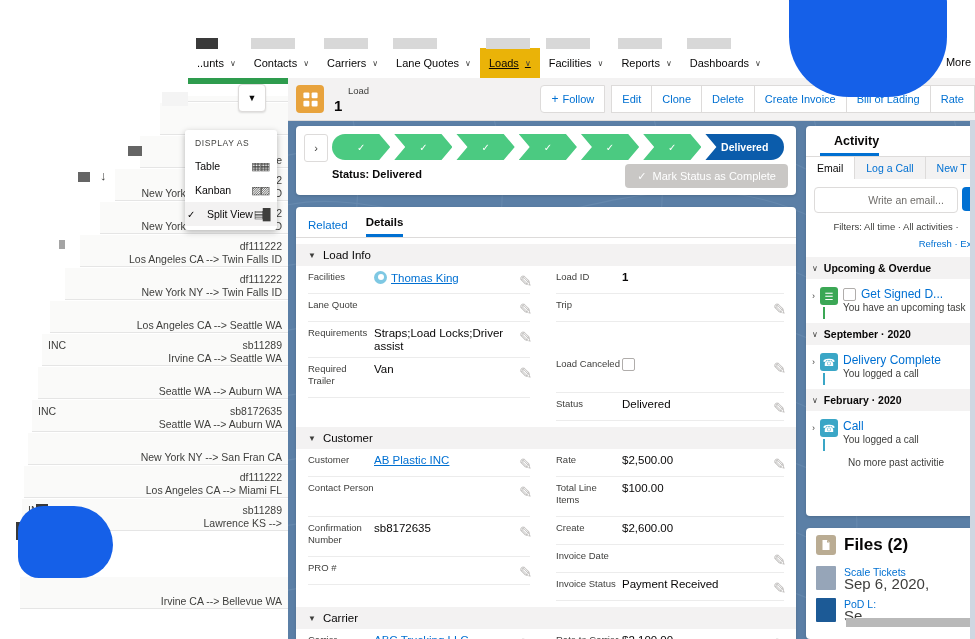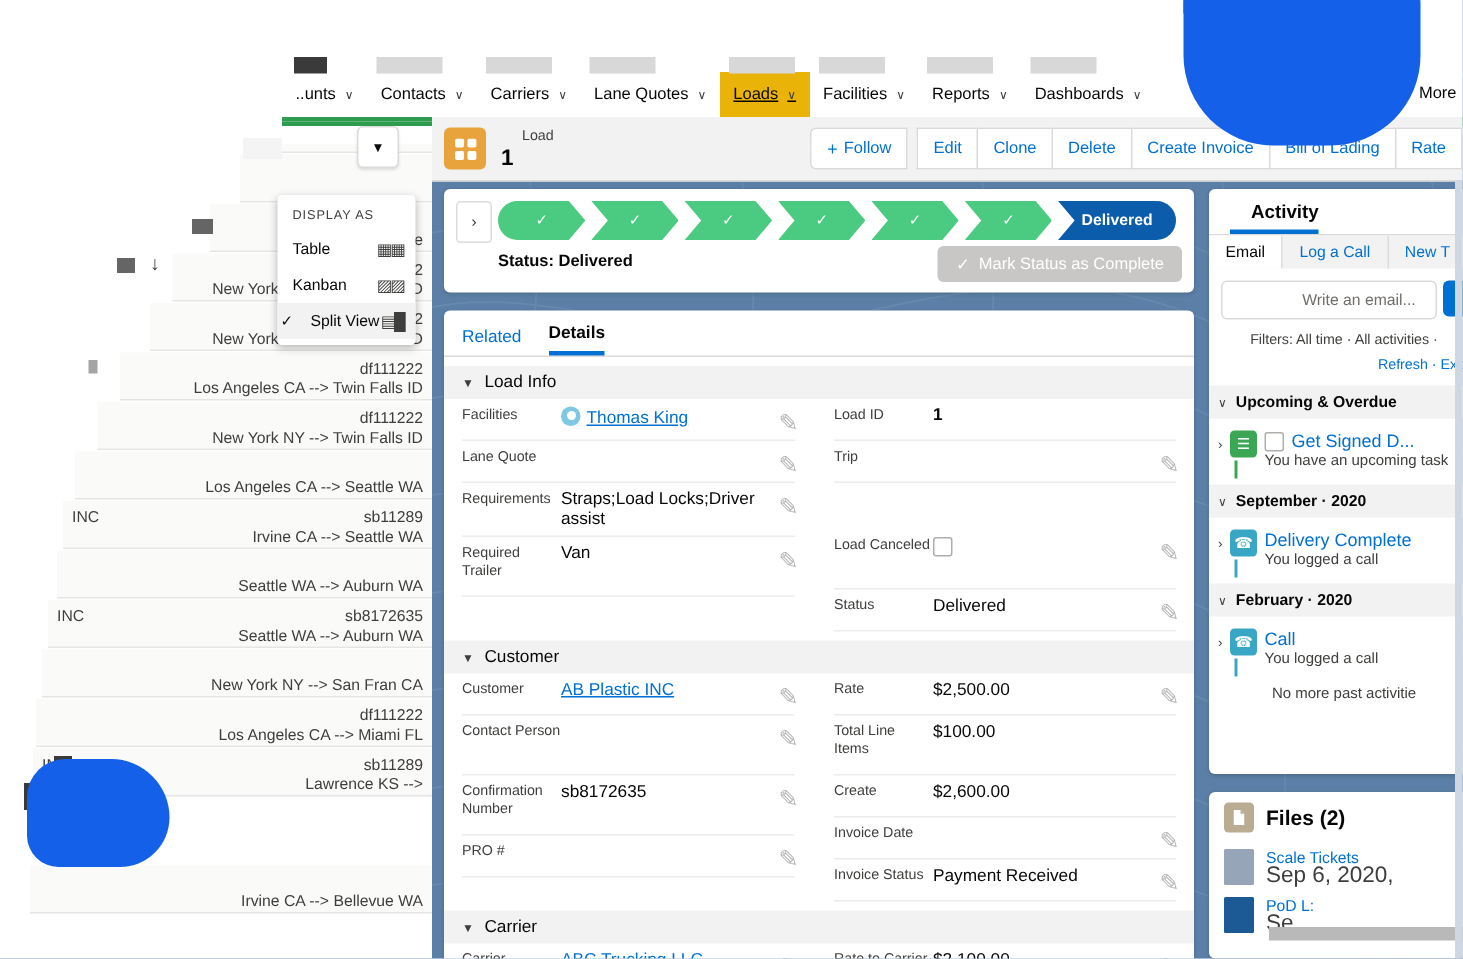--- a/index.html
+++ b/index.html
@@ -175,21 +175,21 @@
   .tl-rail{position:absolute;left:17px;top:22px;width:2px;height:12px;background:#3aa6c6;}
   .tl-rail.green{background:#3ba755;}
   .tl-none{font-size:10px;color:#3e3e3c;text-align:center;padding:2px 0 8px;}
 
   .panel-files{
     position:absolute;left:806px;top:528px;width:180px;height:111px;background:#fff;
     border-radius:4px;box-shadow:0 1px 3px rgba(0,0,0,.16);z-index:9;overflow:hidden;
   }
   .files-head{display:flex;align-items:center;gap:8px;padding:7px 10px;}
   .files-ico{width:20px;height:20px;border-radius:3px;background:#baac93;display:flex;align-items:center;justify-content:center;}
-  .files-title{font-size:14px;font-weight:bold;color:#080707;}
+  .files-title{font-size:17px;font-weight:bold;color:#080707;}
   .file-row{display:flex;gap:8px;padding:4px 10px;align-items:flex-start;}
   .file-thumb{width:20px;height:24px;flex:none;background:#96a5b8;border-radius:1px;}
   .file-thumb.blue{background:#1c5a96;}
   .file-name{font-size:10.5px;color:#0070d2;line-height:12px;}
   .file-date{font-size:15px;color:#3e3e3c;line-height:12px;}
   .redbar{position:absolute;left:40px;bottom:12px;width:132px;height:9px;background:#b9b9b9;}
 
   
   .blob{position:absolute;background:#1560e8;z-index:30;}
   .blob-tr{left:789px;top:-8px;width:158px;height:105px;border-radius:10px 10px 60px 60px;}

